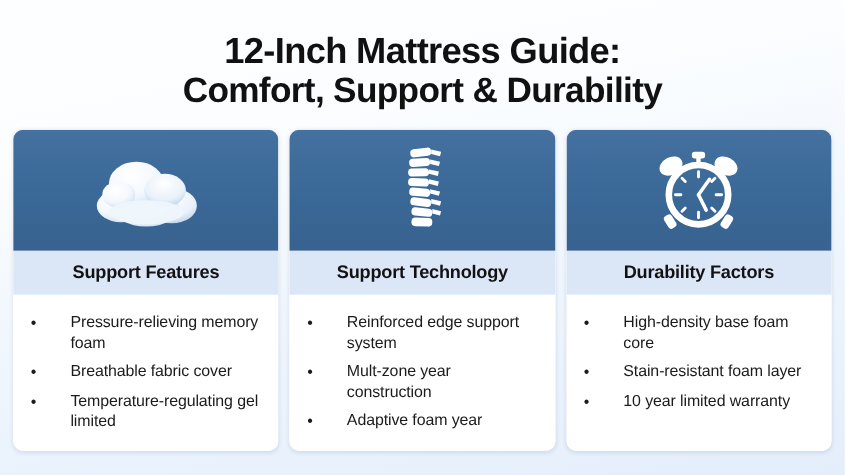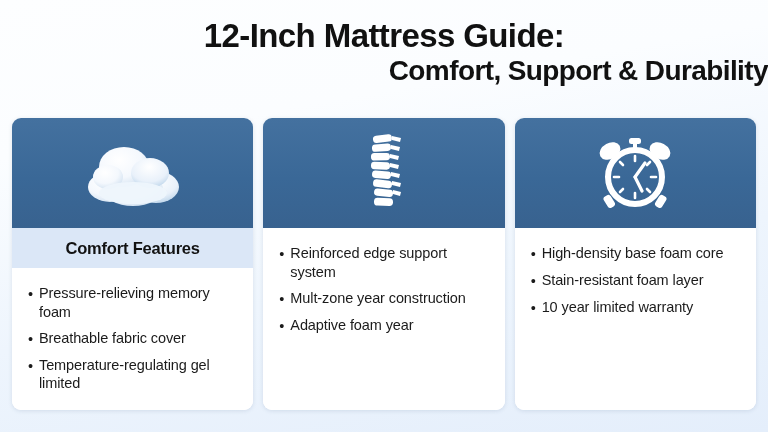--- a/index.html
+++ b/index.html
@@ -12,31 +12,31 @@
 
   body {
     font-family: "Liberation Sans", sans-serif;
     background: linear-gradient(170deg, #fdfeff 0%, #fbfdff 28%, #eef5fd 62%, #e4eefb 100%);
     position: relative;
   }
 
   
   .title-block {
     text-align: center;
-    padding-top: 18px;
+    padding-top: 28px;
   }
   .title-line {
     color: #111111;
     font-weight: bold;
     letter-spacing: -0.6px;
     line-height: 1.12;
     white-space: nowrap;
   }
   .title-line-1 { font-size: 33px; }
-  .title-line-2 { font-size: 28px; text-align: right; }
+  .title-line-2 { font-size: 32px; }
 
   
   .cards-row {
     position: absolute;
     top: 118px;
     left: 12px;
     right: 12px;
     display: flex;
     gap: 10px;
   }
@@ -103,21 +103,21 @@
     margin-bottom: 7px;
     letter-spacing: -0.1px;
   }
   .bullet-dot {
     flex: none;
     width: 11px;
     margin-top: 1px;
     color: #1b1b1b;
     font-size: 14.5px;
   }
-  .bullet-text { flex: 1 1 auto; }
+  .bullet-text { flex: 1 1 auto; margin-left: 25px; }
 </style>
 </head>
 <body>
 
 <div class="title-block">
   <div class="title-line title-line-1">12-Inch Mattress Guide:</div>
   <div class="title-line title-line-2">Comfort, Support &amp; Durability</div>
 </div>
 
 <div class="cards-row">
@@ -142,21 +142,21 @@
           <ellipse cx="70" cy="50" rx="23" ry="16" fill="url(#cloudB)"></ellipse>
           <ellipse cx="47" cy="52" rx="30" ry="17" fill="url(#cloudA)"></ellipse>
           <ellipse cx="38" cy="30" rx="25" ry="20" fill="url(#cloudA)"></ellipse>
           <ellipse cx="64" cy="36" rx="19" ry="15" fill="url(#cloudB)"></ellipse>
           <ellipse cx="22" cy="40" rx="15" ry="12" fill="url(#cloudA)"></ellipse>
           <ellipse cx="47" cy="56" rx="34" ry="11" fill="#eef5fc" opacity="0.95"></ellipse>
         </svg>
       </div>
     </div>
     <div class="card-title-band">
-      <span class="card-title">Comfort Features</span>
+      <span class="card-title">Support Features</span>
     </div>
     <div class="card-body">
       <ul class="bullet-list">
         <li class="bullet-item">
           <span class="bullet-dot">•</span>
           <span class="bullet-text">Pressure-relieving memory foam</span>
         </li>
         <li class="bullet-item">
           <span class="bullet-dot">•</span>
           <span class="bullet-text">Breathable fabric cover</span>
@@ -187,20 +187,23 @@
             <path d="M31 5 l9 2 -1 4 -8 -2 z"></path>
             <path d="M30 14 l9 2 -1 4 -8 -2 z"></path>
             <path d="M29 23 l9 2 -1 4 -8 -2 z"></path>
             <path d="M29 32 l9 2 -1 4 -8 -2 z"></path>
             <path d="M30 41 l9 2 -1 4 -8 -2 z"></path>
             <path d="M31 50 l9 2 -1 4 -8 -2 z"></path>
             <path d="M32 59 l8 2 -1 4 -7 -2 z"></path>
           </g>
         </svg>
       </div>
+    </div>
+    <div class="card-title-band">
+      <span class="card-title">Support Technology</span>
     </div>
     <div class="card-body">
       <ul class="bullet-list">
         <li class="bullet-item">
           <span class="bullet-dot">•</span>
           <span class="bullet-text">Reinforced edge support system</span>
         </li>
         <li class="bullet-item">
           <span class="bullet-dot">•</span>
           <span class="bullet-text">Mult-zone year construction</span>
@@ -242,20 +245,23 @@
             <line x1="27" y1="29" x2="30" y2="32"></line>
           </g>
 
           <g stroke="#ffffff" stroke-width="3.2" stroke-linecap="round">
             <line x1="42" y1="44" x2="52" y2="30"></line>
             <line x1="42" y1="44" x2="49" y2="58"></line>
           </g>
         </svg>
       </div>
     </div>
+    <div class="card-title-band">
+      <span class="card-title">Durability Factors</span>
+    </div>
     <div class="card-body">
       <ul class="bullet-list">
         <li class="bullet-item">
           <span class="bullet-dot">•</span>
           <span class="bullet-text">High-density base foam core</span>
         </li>
         <li class="bullet-item">
           <span class="bullet-dot">•</span>
           <span class="bullet-text">Stain-resistant foam layer</span>
         </li>

